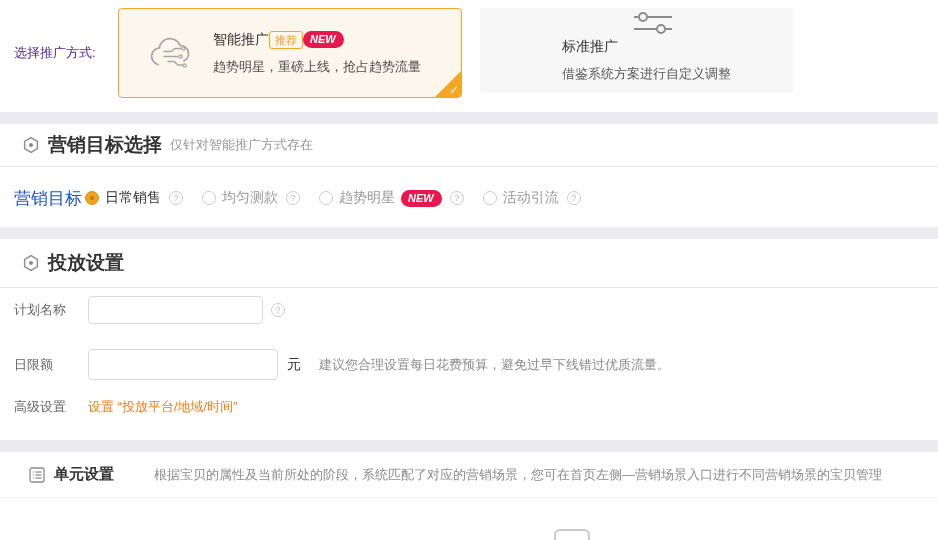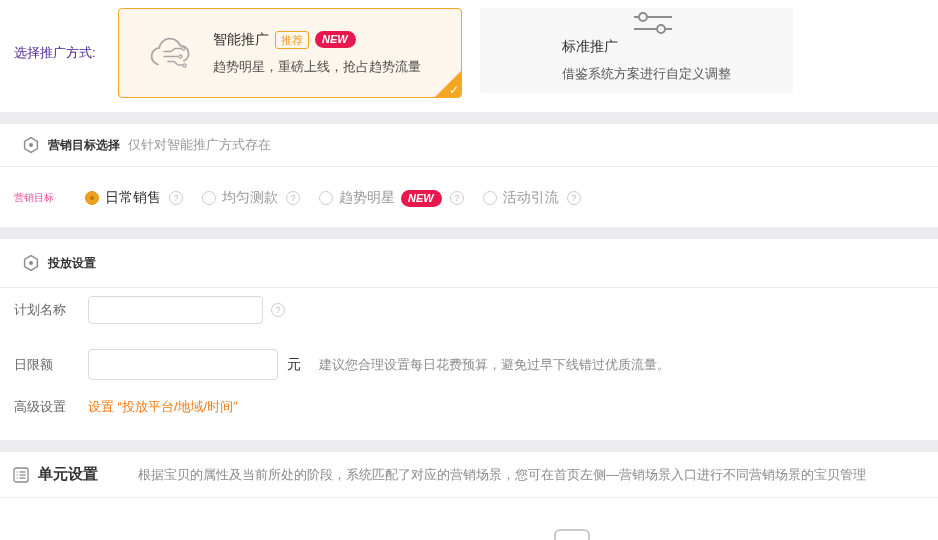--- a/index.html
+++ b/index.html
@@ -10,21 +10,21 @@
   .promo-label { position:absolute; left:14px; top:44px; font-size:13px; color:#4c1d95; }
 
   .card { position:absolute; display:flex; align-items:center; cursor:pointer; }
   .card-smart { left:118px; top:8px; width:344px; height:90px;
     background:#fdf6ec; border:1px solid #f5a623; border-radius:4px; overflow:hidden; }
   .card-standard { left:480px; top:8px; width:313px; height:85px; background:#f7f7f7; border-radius:2px;flex-direction:column; }
   .card-icon { flex:0 0 auto; display:flex; align-items:center; justify-content:center; }
   .card-smart .card-icon { margin-left:26px; width:48px; }
   .card-standard .card-icon { margin-left:32px; width:44px; }
   .card-text { margin-left:20px; }
-  .card-title-row { display:flex; align-items:center; gap:6px; }
+  .card-title-row { display:flex; align-items:center; gap:0; }
   .card-title { font-size:14px; color:#333; }
   .card-sub { margin-top:9px; font-size:13px; color:#4a4a4a; }
   .card-standard .card-sub { color:#595959; }
 
   .badge-recommend { font-size:11px; color:#f59a23; border:1px solid #f5a623;
     border-radius:3px; padding:1px 5px; line-height:14px; }
   .badge-new { font-size:11px; font-weight:bold; font-style:italic; color:#fff;
     background:#e6184d; border-radius:9px; padding:2px 8px 3px 7px; line-height:12px; }
 
   .corner-check { position:absolute; right:0; bottom:0; width:0; height:0;
@@ -33,26 +33,26 @@
   .corner-check-mark { position:absolute; right:2px; bottom:0; color:#fff;
     font-size:12px; line-height:14px; z-index:2; }
 
   .band { position:absolute; left:0; width:938px; height:12px; background:#ebebf0; }
   .band-1 { top:112px; } .band-2 { top:227px; } .band-3 { top:440px; }
 
   .section-header { position:absolute; left:0; width:938px; display:flex;
     align-items:center; border-bottom:1px solid #e9e9e9; padding-left:22px; }
   .sh-1 { top:124px; height:43px; }
   .sh-2 { top:239px; height:49px; }
-  .section-title { margin-left:8px; font-size:12px; font-weight:bold; color:#333; }
+  .section-title { margin-left:8px; font-size:19px; font-weight:bold; color:#333; }
   .section-note { margin-left:8px; font-size:13px; color:#999; }
 
   .goal-row { position:absolute; left:14px; top:180px; height:36px;
     display:flex; align-items:center; }
-  .row-label { width:71px; font-size:10px; color:#ec4899; flex:0 0 auto; }
+  .row-label { width:71px; font-size:17px; color:#1d4ed8; flex:0 0 auto; }
   .goal-options { display:flex; align-items:flex-start; gap:19px; }
   .goal-option { display:flex; align-items:center; cursor:pointer; }
   .radio { width:14px; height:14px; border-radius:50%; border:1px solid #ccc;
     background:#fff; position:relative; flex:0 0 auto; }
   .radio.selected { background:#f0a11f; border-color:#dd9413; }
   .radio.selected::after { content:""; position:absolute; left:4px; top:4px;
     width:4px; height:4px; border-radius:50%; background:#b87f07; }
   .opt-label { margin-left:6px; font-size:14px; color:#999; }
   .goal-option.selected .opt-label { color:#333; }
   .goal-option .badge-new { margin-left:6px; }
@@ -68,21 +68,21 @@
   .row-label-form { width:74px; font-size:13px; color:#666; flex:0 0 auto; }
   .text-input { border:1px solid #d9d9d9; border-radius:4px; background:#fff;
     font-size:13px; color:#333; padding:0 8px; outline:none; }
   .input-plan { width:175px; height:28px; }
   .input-limit { width:190px; height:31px; }
   .unit-label { margin-left:9px; font-size:14px; color:#333; }
   .hint-text { margin-left:18px; font-size:13px; color:#8c8c8c; }
   .adv-link { font-size:13px; color:#f57b15; cursor:pointer; text-decoration:none; }
 
   .unit-header { position:absolute; left:0; top:452px; width:938px; height:46px;
-    display:flex; align-items:center; padding-left:12px; border-bottom:1px solid #efefef; }
+    display:flex; align-items:center; padding-left:28px; border-bottom:1px solid #efefef; }
   .unit-title { margin-left:8px; font-size:15px; font-weight:bold; color:#333; }
   .unit-desc { margin-left:40px; font-size:13px; color:#8c8c8c; }
 
   .bottom-box { position:absolute; left:554px; top:529px; width:36px; height:26px;
     border:2px solid #c9c9c9; border-radius:6px; background:#fff; }
 
   svg { display:block; }
 </style>
 </head>
 <body>

